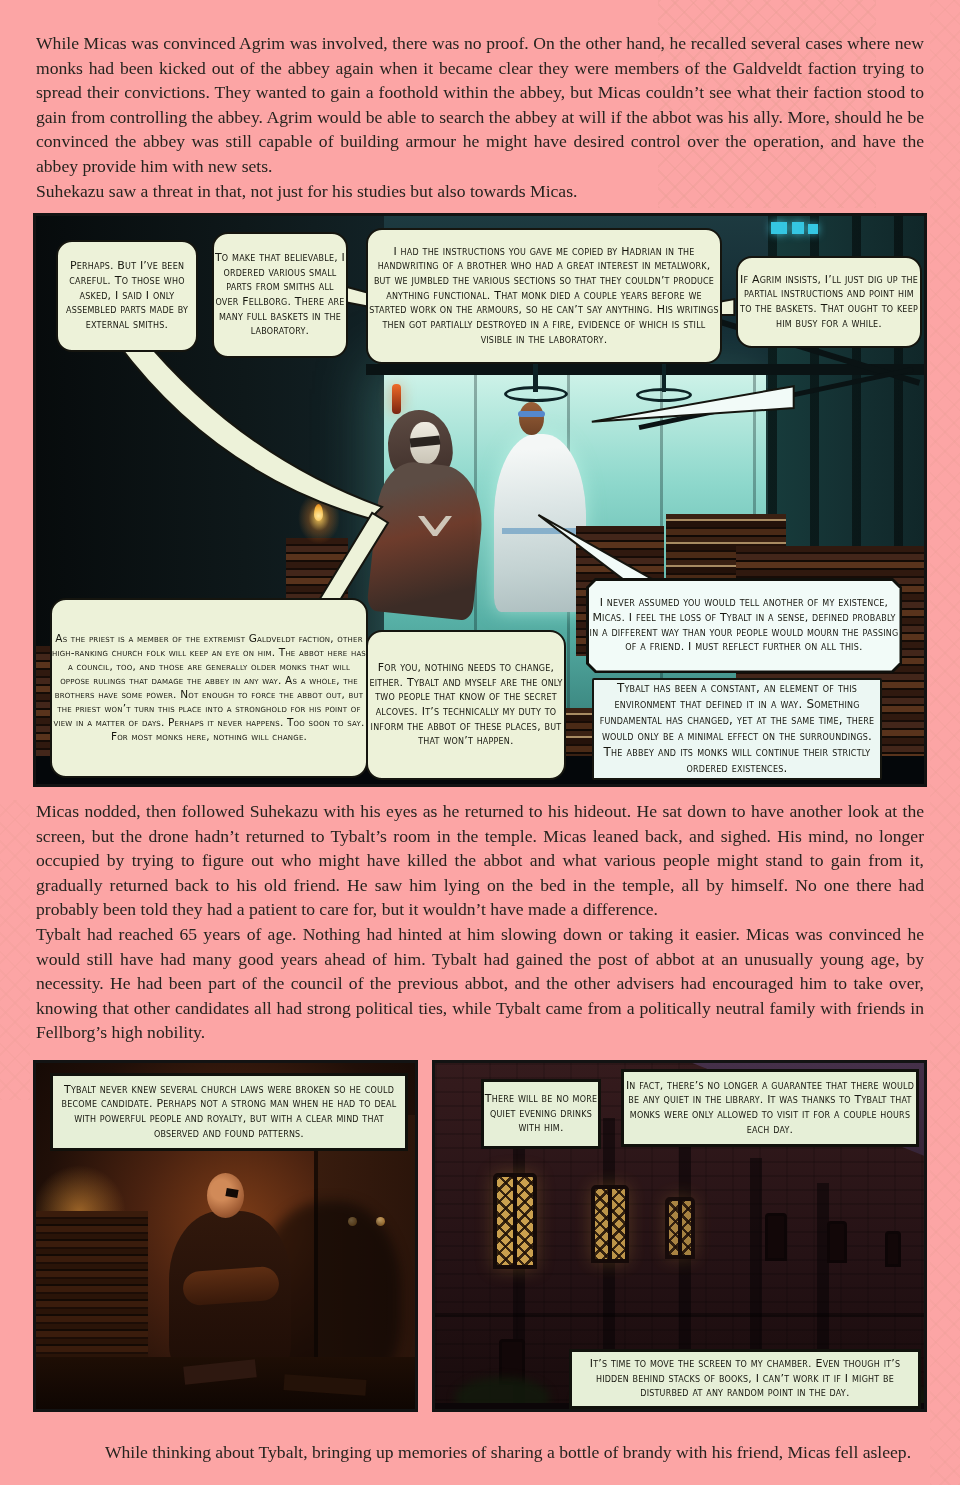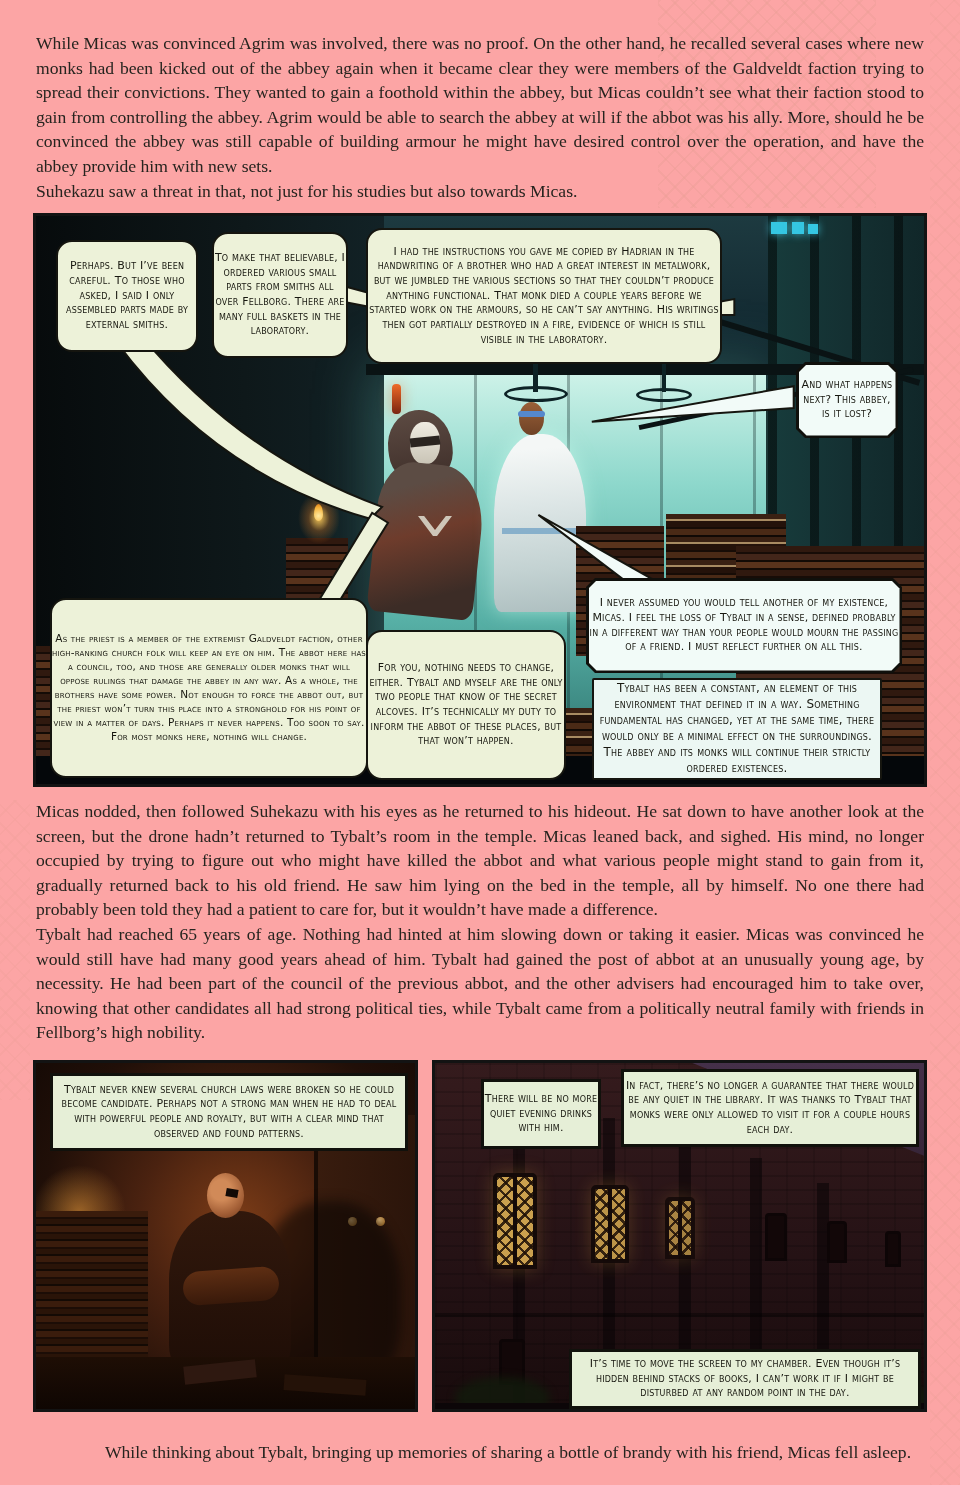--- a/index.html
+++ b/index.html
@@ -215,24 +215,22 @@
 
     <div class="bubble cx" style="left:20px;top:24px;width:142px;height:112px;">
       <span>Perhaps. But I’ve been careful. To those who asked, I said I only assembled parts made by external smiths.</span>
     </div>
     <div class="bubble cx" style="left:176px;top:16px;width:136px;height:126px;">
       <span>To make that believable, I ordered various small parts from smiths all over Fellborg. There are many full baskets in the laboratory.</span>
     </div>
     <div class="bubble cx" style="left:330px;top:12px;width:356px;height:136px;">
       <span>I had the instructions you gave me copied by Hadrian in the handwriting of a brother who had a great interest in metalwork, but we jumbled the various sections so that they couldn’t produce anything functional. That monk died a couple years before we started work on the armours, so he can’t say anything. His writings then got partially destroyed in a fire, evidence of which is still visible in the laboratory.</span>
     </div>
-    <div class="bubble cx oct" style="left:760px;top:146px;width:102px;height:76px;">
-      <span class="inner">
-          <span>And what happens next? This abbey, is it lost?</span>
-        </span>
+    <div class="bubble cx" style="left:700px;top:40px;width:186px;height:92px;">
+      <span>If Agrim insists, I’ll just dig up the partial instructions and point him to the baskets. That ought to keep him busy for a while.</span>
     </div>
     <div class="bubble cx" style="left:14px;top:382px;width:318px;height:180px;font-size:10.5px;">
       <span>As the priest is a member of the extremist Galdveldt faction, other high-ranking church folk will keep an eye on him. The abbot here has a council, too, and those are generally older monks that will oppose rulings that damage the abbey in any way. As a whole, the brothers have some power. Not enough to force the abbot out, but the priest won’t turn this place into a stronghold for his point of view in a matter of days. Perhaps it never happens. Too soon to say. For most monks here, nothing will change.</span>
     </div>
     <div class="bubble cx" style="left:330px;top:414px;width:200px;height:150px;">
       <span>For you, nothing needs to change, either. Tybalt and myself are the only two people that know of the secret alcoves. It’s technically my duty to inform the abbot of these places, but that won’t happen.</span>
     </div>
     <div class="bubble cx oct" style="left:550px;top:362px;width:316px;height:95px;">
       <span class="inner">
           <span>I never assumed you would tell another of my existence, Micas. I feel the loss of Tybalt in a sense, defined probably in a different way than your people would mourn the passing of a friend. I must reflect further on all this.</span>

